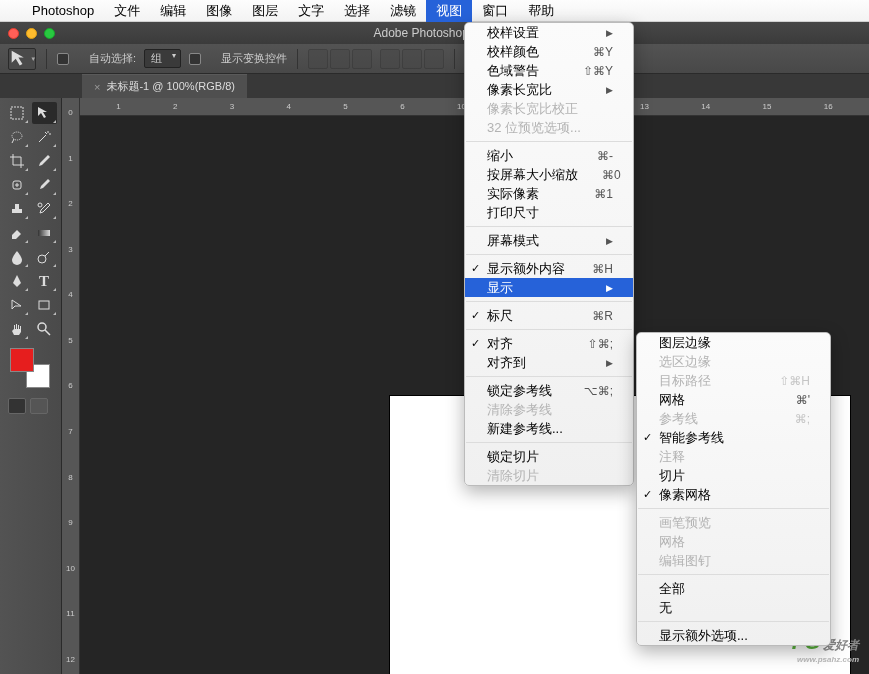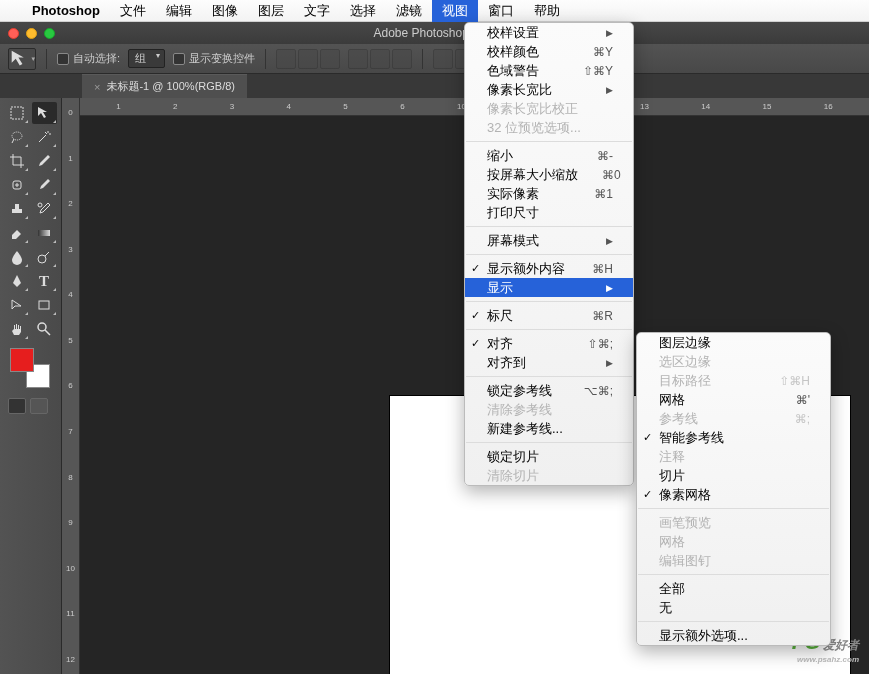--- a/index.html
+++ b/index.html
@@ -2,37 +2,37 @@
 <html><head>
   <meta charset="utf-8">
   <style>
     * { margin: 0; padding: 0; box-sizing: border-box; font-family: -apple-system, "Helvetica Neue", Arial, sans-serif; }
     body { background: #fff; width: 869px; height: 674px; overflow: hidden; position: relative; }
     
     
     .mac-menubar { height: 22px; background: linear-gradient(#fdfdfd, #f3f3f3); border-bottom: 1px solid #d0d0d0; display: flex; align-items: center; font-size: 13px; padding-left: 10px; }
     .apple-logo { font-size: 15px; margin-right: 12px; }
     .mac-menu-item { padding: 0 10px; height: 22px; line-height: 22px; cursor: default; }
-    .mac-menu-item.app { font-weight: bold; }
+    .mac-menu-item.app { font-weight: normal; }
     .mac-menu-item.active { background: #2662d9; color: #ffffff; }
     
     
     .window { position: relative; background: #464646; }
     .titlebar { height: 22px; background: linear-gradient(#474747, #3b3b3b); display: flex; align-items: center; padding: 0 8px; color: #ddd; font-size: 12px; position: relative; }
     .traffic-lights { display: flex; gap: 7px; }
     .tl { width: 11px; height: 11px; border-radius: 50%; }
     .tl.red { background: #ff5f57; border: 0.5px solid #e33e32; }
     .tl.yellow { background: #febc2e; border: 0.5px solid #e1a116; }
     .tl.green { background: #28c840; border: 0.5px solid #17a62b; }
     .title-center { position: absolute; left: 50%; transform: translateX(-50%); color: #ccc; font-size: 12px; white-space: nowrap; }
     
     
     .options-bar { height: 30px; background: linear-gradient(#535353, #484848); border-bottom: 1px solid #2a2a2a; display: flex; align-items: center; padding: 0 8px; gap: 8px; color: #ccc; font-size: 11px; }
     .opt-tool-icon { width: 28px; height: 22px; border: 1px solid #2a2a2a; background: #4a4a4a; display: flex; align-items: center; justify-content: center; border-radius: 2px; }
-    .opt-check { display: flex; align-items: center; gap: 4px; }
+    .opt-check { display: flex; align-items: center; gap: 20px; }
     .opt-checkbox { width: 12px; height: 12px; border: 1px solid #888; background: #333; border-radius: 2px; }
     .opt-select { background: #3a3a3a; border: 1px solid #222; color: #ccc; padding: 1px 18px 1px 6px; font-size: 11px; border-radius: 2px; position: relative; }
     .opt-icon-btn { width: 20px; height: 20px; border: 1px solid #333; background: #484848; border-radius: 2px; opacity: 0.5; }
     .opt-icon-group { display: flex; gap: 2px; }
     .opt-sep { width: 1px; height: 20px; background: #333; margin: 0 2px; }
     
     
     .doc-tabs { height: 24px; background: #383838; display: flex; align-items: stretch; padding-left: 82px; }
     .doc-tab { background: #4f4f4f; color: #ddd; font-size: 11px; padding: 0 12px; display: flex; align-items: center; gap: 6px; border-top: 1px solid #5a5a5a; min-width: 160px; }
     .doc-tab .close-x { color: #999; font-size: 11px; }

